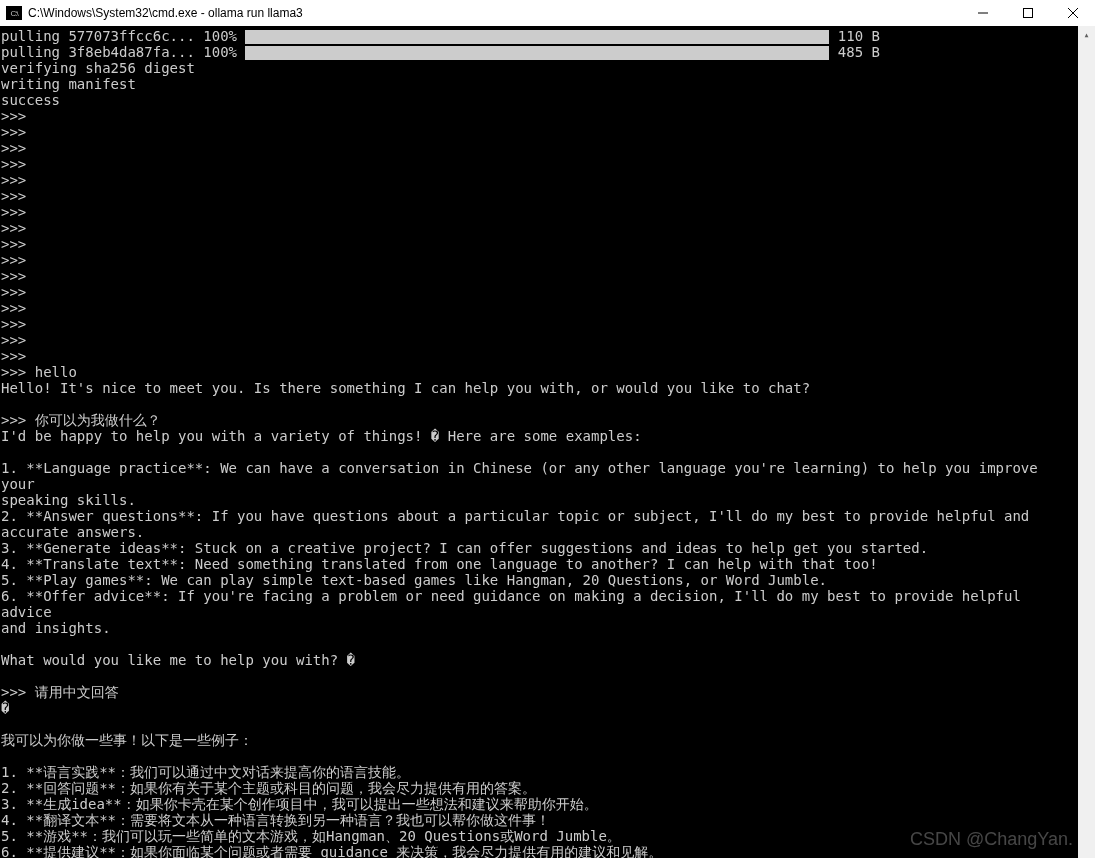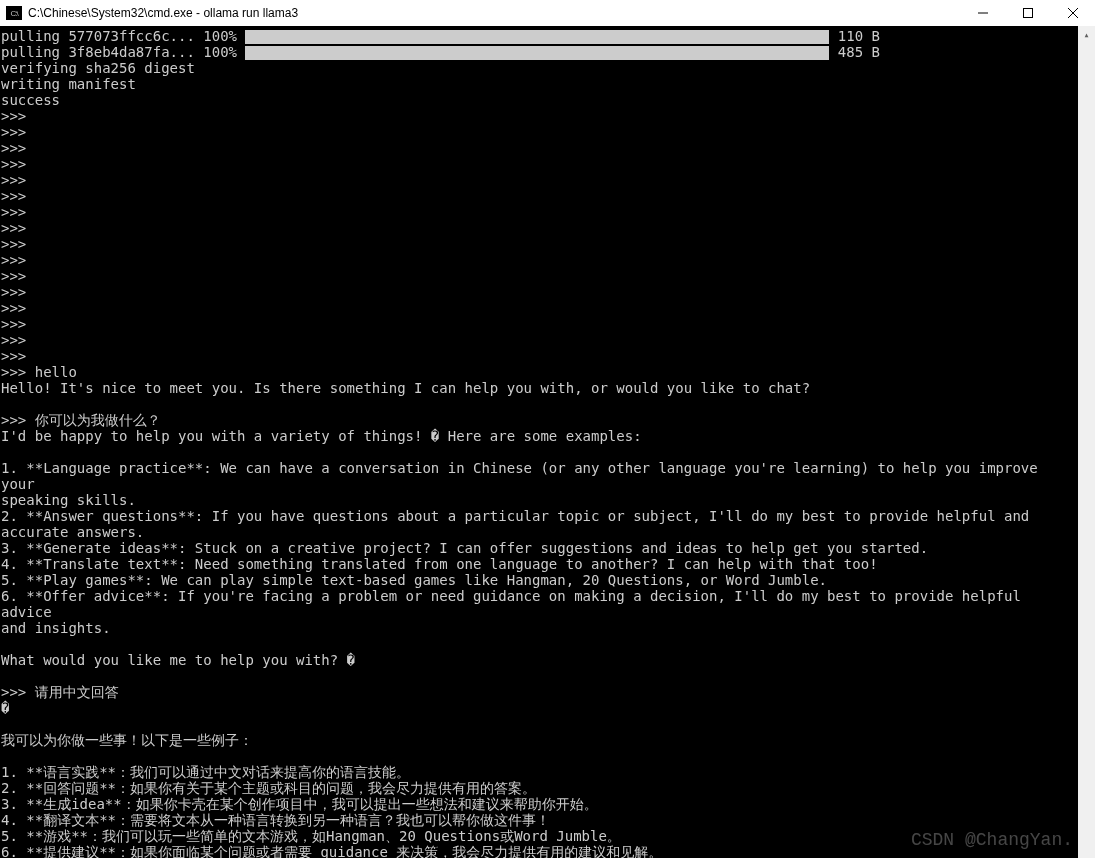--- a/index.html
+++ b/index.html
@@ -93,32 +93,32 @@
       cursor: pointer;
       color: #606060;
       font-size: 10px;
     }
     .scroll-track { flex: 1; width: 100%; position: relative; }
     .watermark {
       position: absolute;
       bottom: 8px;
       right: 22px;
       color: rgba(200,200,200,0.35);
-      font-family: Liberation Mono, monospace;
+      font-family: Liberation Sans, sans-serif;
       font-size: 18px;
       pointer-events: none;
     }
   </style>
 </head>
 <body>
 
 <div class="window">
   <div class="titlebar">
     <div class="titlebar-icon">C:\</div>
-    <div class="titlebar-title">C:\Chinese\System32\cmd.exe - ollama  run llama3</div>
+    <div class="titlebar-title">C:\Windows\System32\cmd.exe - ollama  run llama3</div>
     <div class="titlebar-buttons">
       <div class="titlebar-btn">
         <svg viewBox="0 0 10 10">
             <line x1="0" y1="5" x2="10" y2="5" stroke="#000" stroke-width="1"></line>
           </svg>
       </div>
       <div class="titlebar-btn">
         <svg viewBox="0 0 10 10">
             <rect x="0.5" y="0.5" width="9" height="9" stroke="#000" stroke-width="1" fill="none"></rect>
           </svg>

